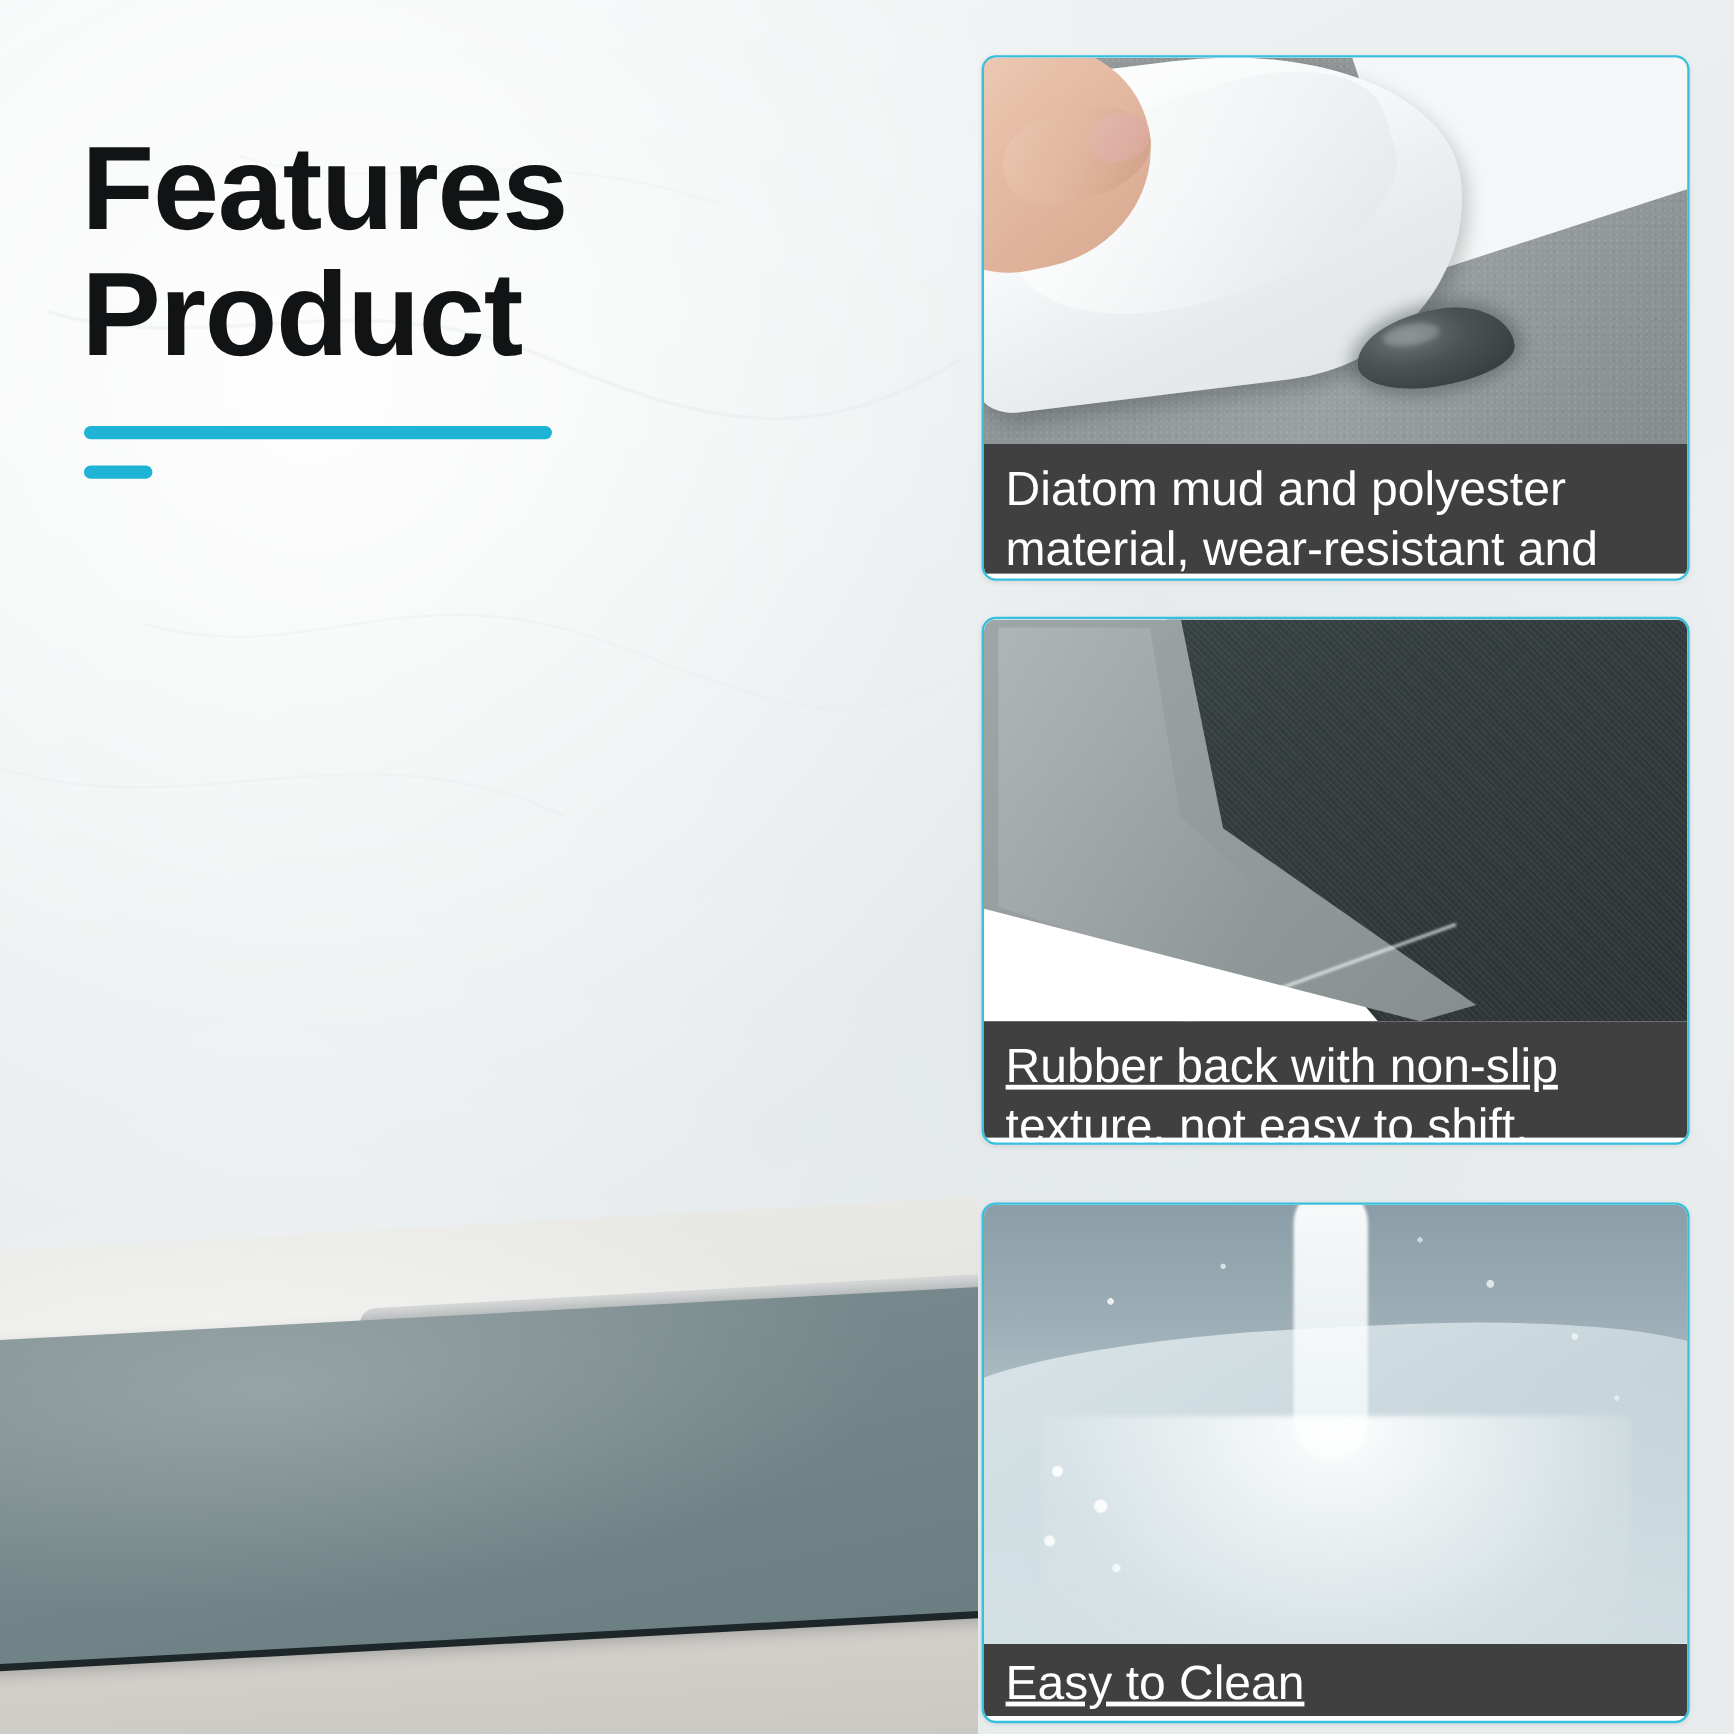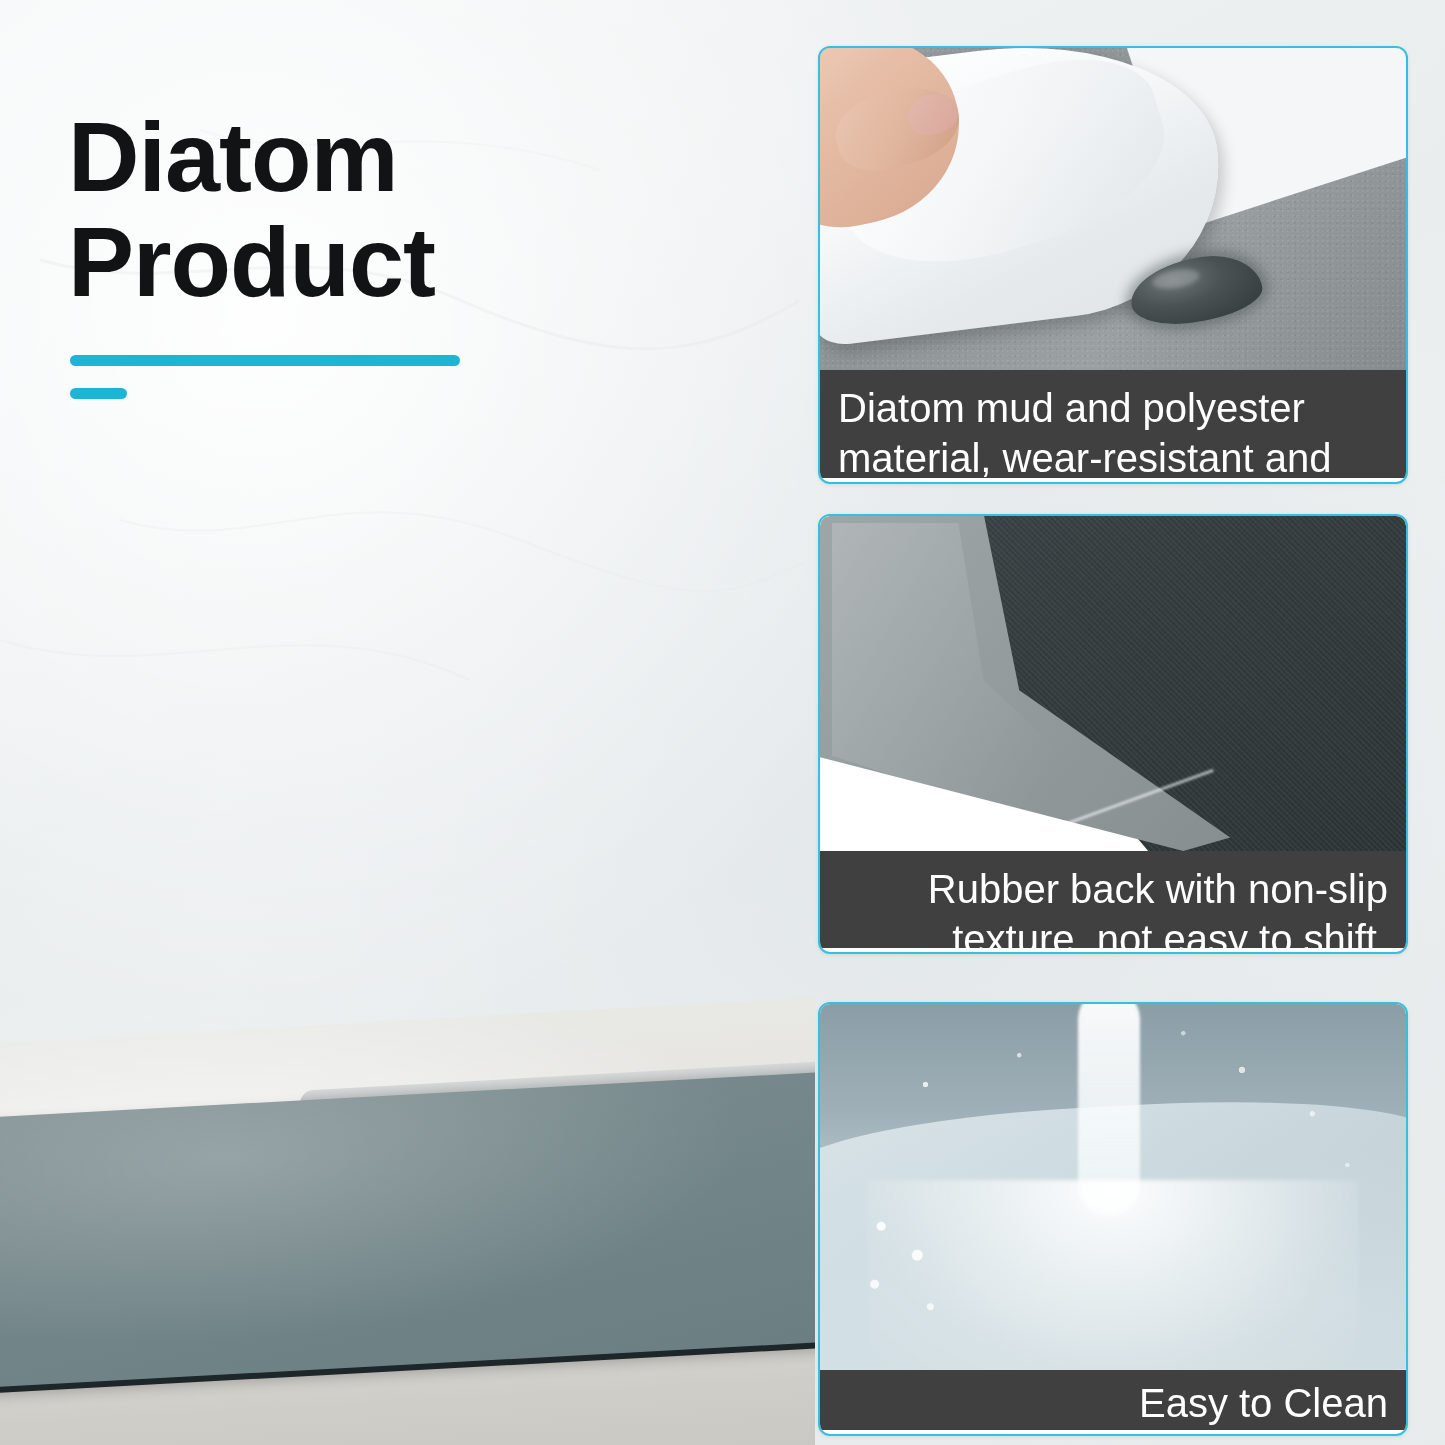--- a/index.html
+++ b/index.html
@@ -166,21 +166,21 @@
   #card-3 .card-photo { height: 366px; }
 
   .caption {
     background: #404040;
     color: #ffffff;
     font-size: 40px;
     line-height: 1.24;
     padding: 14px 18px 16px 18px;
     box-sizing: border-box;
   }
-  .caption.center { text-align: right; }
+  .caption.center { text-align: left; text-decoration: underline; }
   .caption.left { text-align: left; }
   #card-1 .caption { height: 108px; }
   #card-2 .caption { height: 97px; }
   #card-3 .caption { height: 60px; padding-top: 9px; }
 
   
   .p1-mat {
     position: absolute; inset: 0;
     background: linear-gradient(125deg, #9aa0a2 0%, #8f9597 30%, #9ba1a3 60%, #868c8e 100%);
   }
@@ -353,21 +353,21 @@
 
   <div class="bg-wall"></div>
   <svg class="bg-veins" width="1445" height="1445">
     <path d="M40 260 C 180 300, 300 230, 460 300 S 700 360, 800 300" stroke="#e2e7e8" stroke-width="3" fill="none" opacity=".7"></path>
     <path d="M120 520 C 260 560, 340 470, 520 540 S 720 600, 810 560" stroke="#e4e9ea" stroke-width="2" fill="none" opacity=".6"></path>
     <path d="M0 640 C 160 690, 300 600, 470 680" stroke="#e1e6e7" stroke-width="2" fill="none" opacity=".5"></path>
     <path d="M200 130 C 320 170, 420 110, 600 170" stroke="#e6eaeb" stroke-width="2" fill="none" opacity=".5"></path>
   </svg>
 
   <div class="headline">
-    <div class="headline-line">Diatom</div>
+    <div class="headline-line">Features</div>
     <div class="headline-line">Product</div>
   </div>
   <div class="accent-wrap">
     <div class="accent-bar-long"></div>
     <div class="accent-bar-short"></div>
   </div>
 
   <div class="lifestyle">
     <div class="counter-top"></div>
     <div class="counter-edge"></div>

